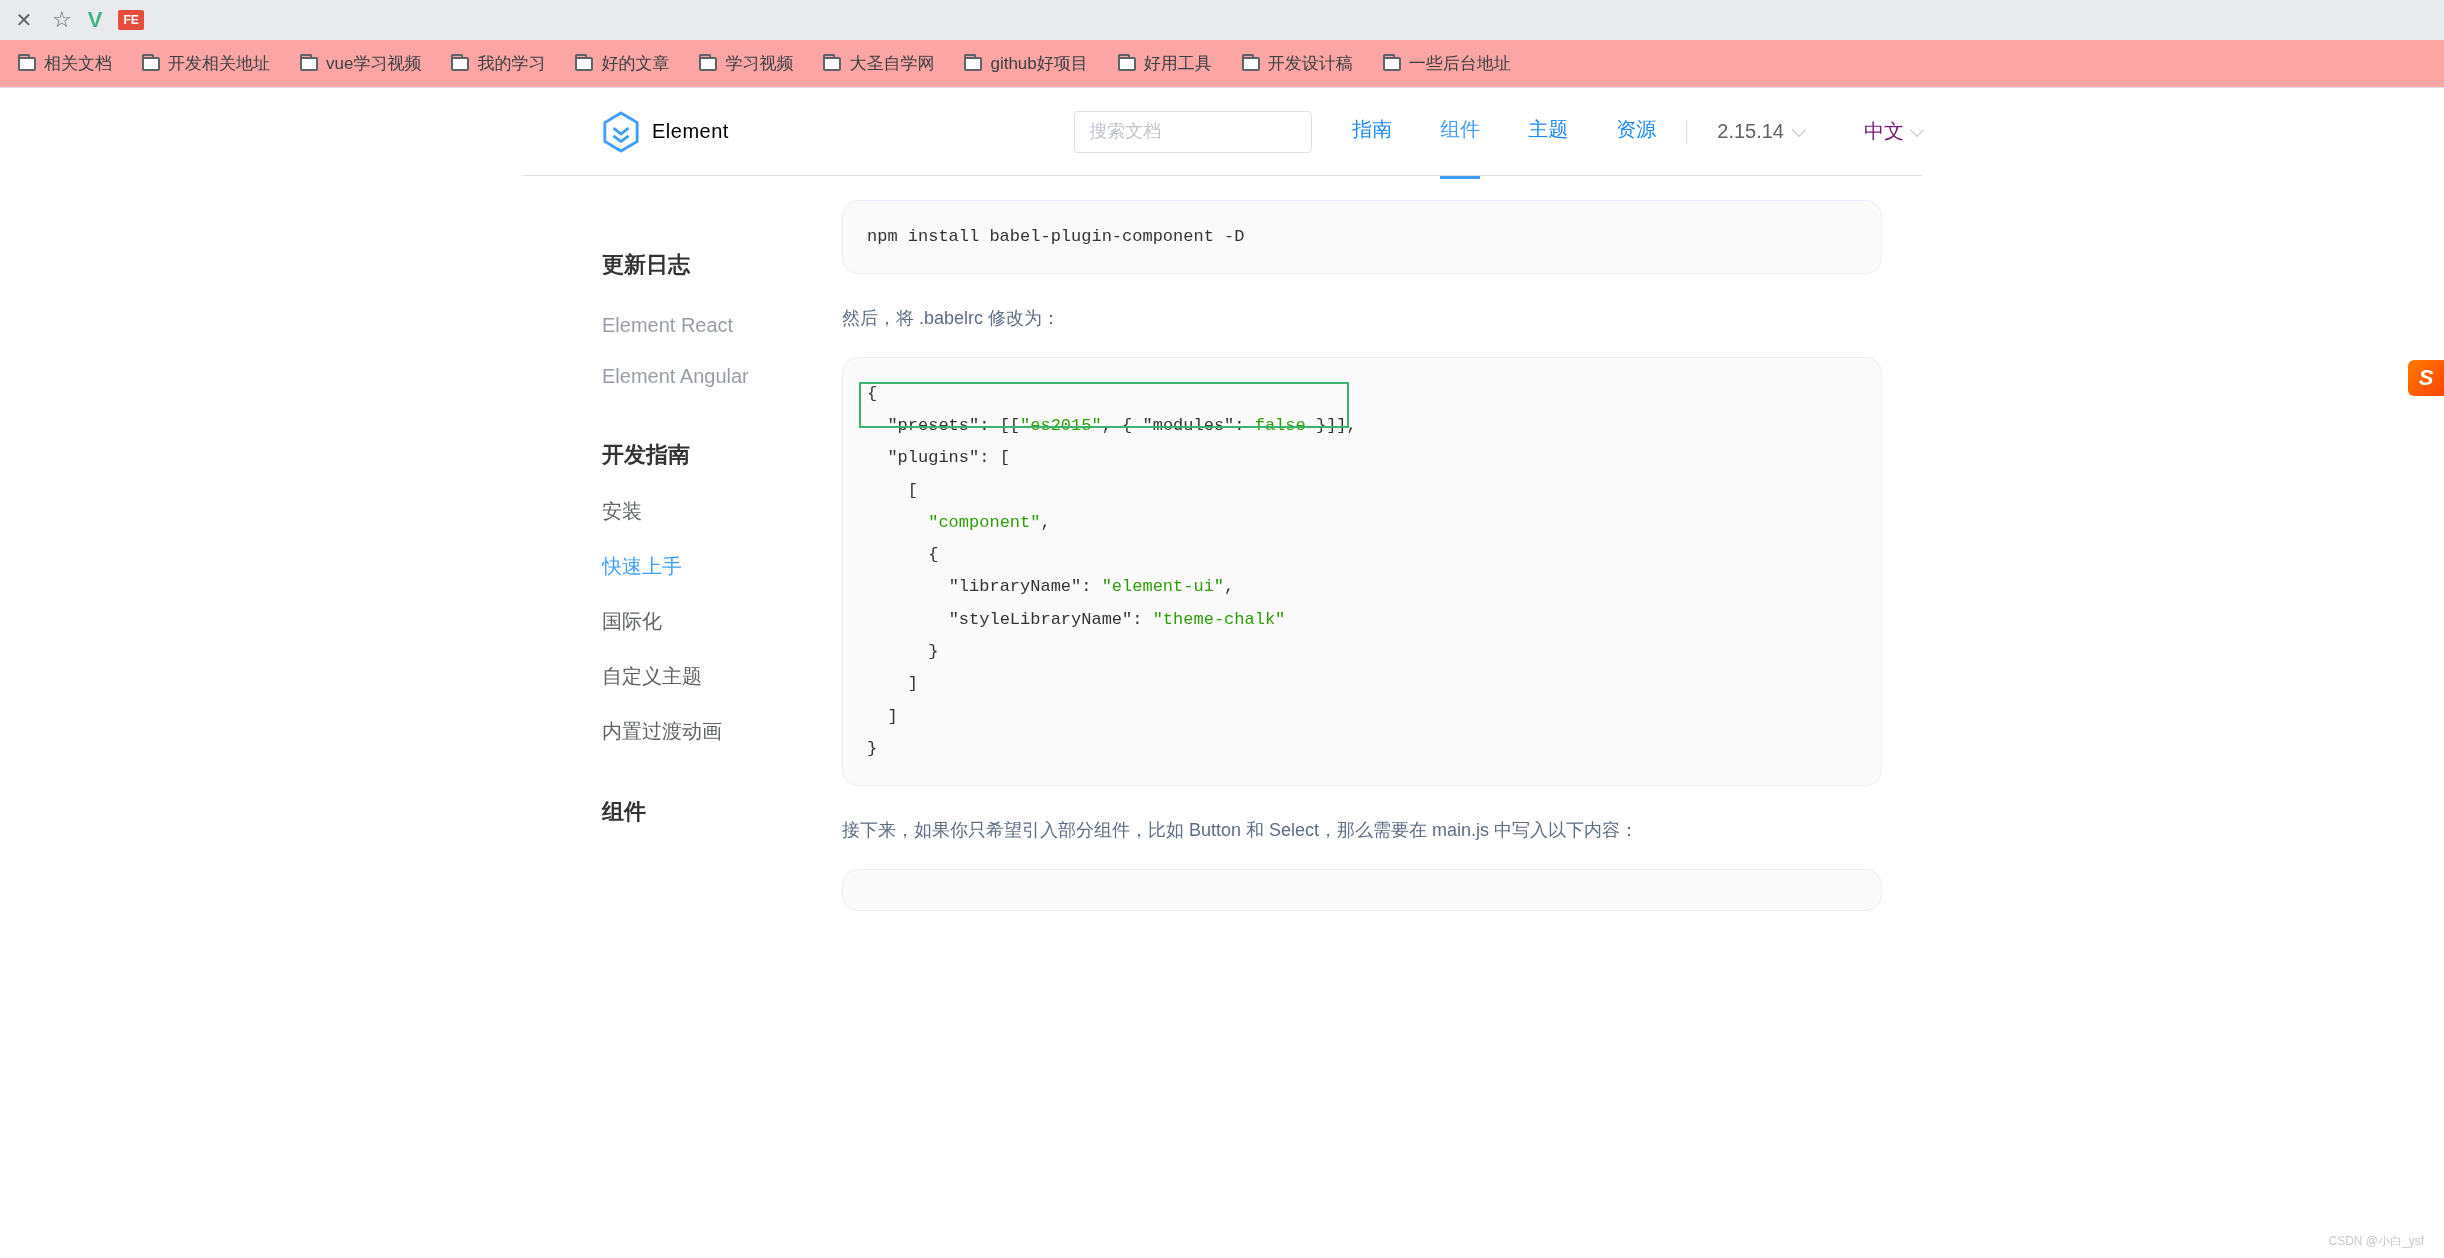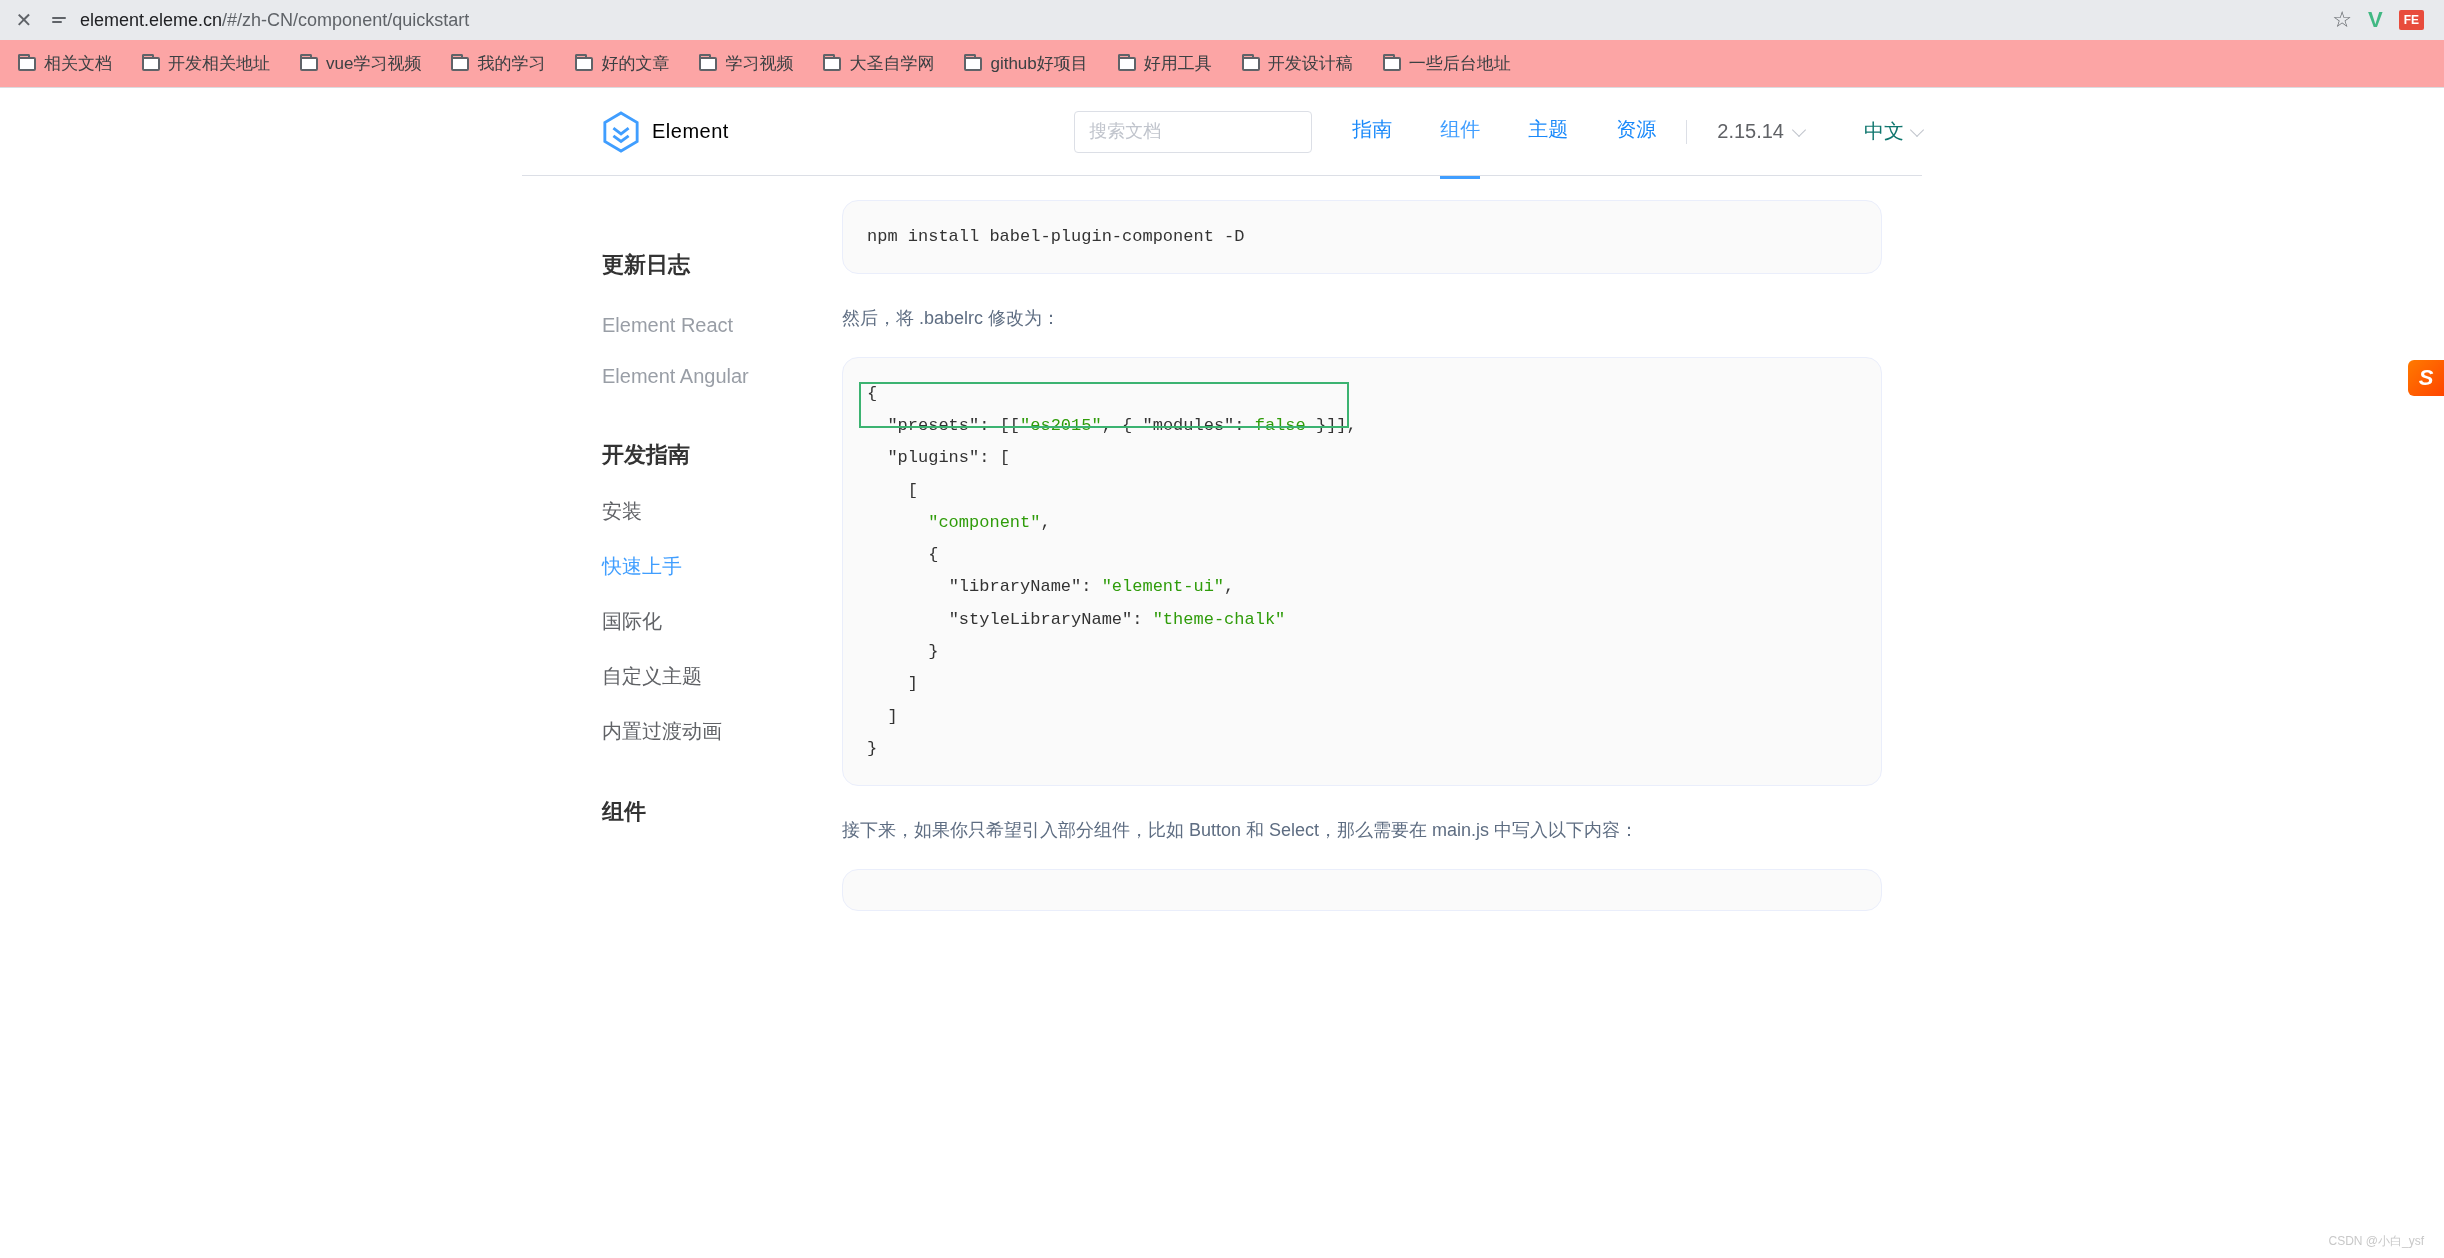--- a/index.html
+++ b/index.html
@@ -34,21 +34,21 @@
     .logo-text { font-size: 20px; font-weight: 400; color: #000000; letter-spacing: 0.5px; }
     .search-box { width: 238px; height: 42px; border: 1px solid #dcdfe6; border-radius: 4px; display: flex; align-items: center; padding: 0 14px; margin-right: 40px; }
     .search-box input { border: none; outline: none; font-size: 18px; color: #606266; width: 100%; background: transparent; }
     .search-box input::placeholder { color: #c0c4cc; }
     .nav-links { display: flex; gap: 48px; align-items: center; justify-content: space-between; }
     .nav-link { font-size: 20px; color: #1989fa; cursor: pointer; padding-bottom: 4px; position: relative; }
     .nav-link.active { color: #409eff; }
     .nav-link.active::after { content: ""; position: absolute; bottom: -32px; left: 0; right: 0; height: 3px; background: #409eff; }
     .divider-v { width: 1px; height: 24px; background: #dcdfe6; margin: 0 30px; }
     .version-sel { display: flex; align-items: center; gap: 10px; font-size: 20px; color: #606266; cursor: pointer; }
-    .lang-sel { display: flex; align-items: center; gap: 8px; font-size: 20px; color: #0f766e; cursor: pointer; margin-left: 60px; }
+    .lang-sel { display: flex; align-items: center; gap: 8px; font-size: 20px; color: #701a75; cursor: pointer; margin-left: 60px; }
     .chevron { width: 10px; height: 10px; border-right: 1.5px solid #c0c4cc; border-bottom: 1.5px solid #c0c4cc; transform: rotate(45deg); margin-top: -4px; }
 
     
     .main-wrap { display: flex; padding-top: 24px; }
     .sidebar { width: 320px; padding-left: 80px; padding-right: 20px; }
     .sidebar-h { font-size: 22px; font-weight: 600; color: #333; margin-bottom: 20px; margin-top: 28px; }
     .sidebar-h:first-child { margin-top: 50px; }
     .sidebar-link { font-size: 20px; color: #606266; padding: 14px 0; cursor: pointer; }
     .sidebar-link.grey { color: #999ea6; }
     .sidebar-link.active { color: #409eff; }
@@ -65,29 +65,20 @@
     .bool-green { color: #2f9c0a; }
 
     .watermark { position: fixed; bottom: 8px; right: 20px; font-size: 12px; color: #c8c8c8; }
     .sogou-float { position: fixed; right: 0; top: 360px; width: 36px; height: 36px; background: linear-gradient(135deg, #ff7a00, #ff4500); border-radius: 6px 0 0 6px; display: flex; align-items: center; justify-content: center; color: #fff; font-weight: bold; font-size: 22px; font-style: italic; }
   </style>
 </head>
 <body>
 
 <div class="browser-bar">
   <div class="close-x">✕</div>
-  <div class="url-area">
-    <div class="site-icon">
-        <span></span>
-        <span></span>
-      </div>
-    <div class="url-text">
-      <span>element.eleme.cn</span><span class="url-path">/#/zh-CN/component/quickstart</span>
-    </div>
-  </div>
   <div class="right-icons">
     <span class="star-icon">☆</span>
     <span class="vue-badge">V</span>
     <span class="fe-badge">FE</span>
   </div>
 </div>
 
 <div class="bookmarks-bar">
   <div class="bookmark-item">
       <span class="folder-icon"></span>

